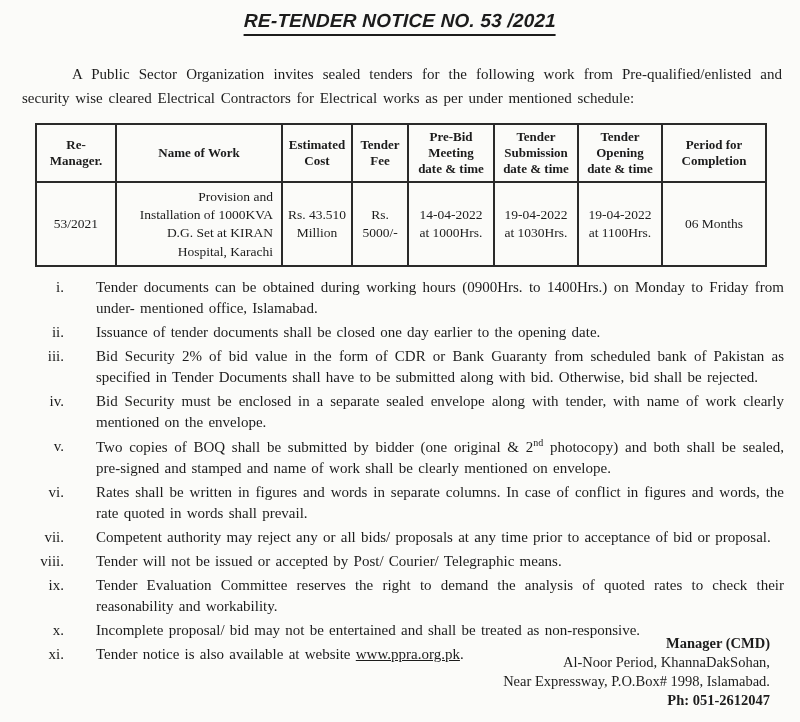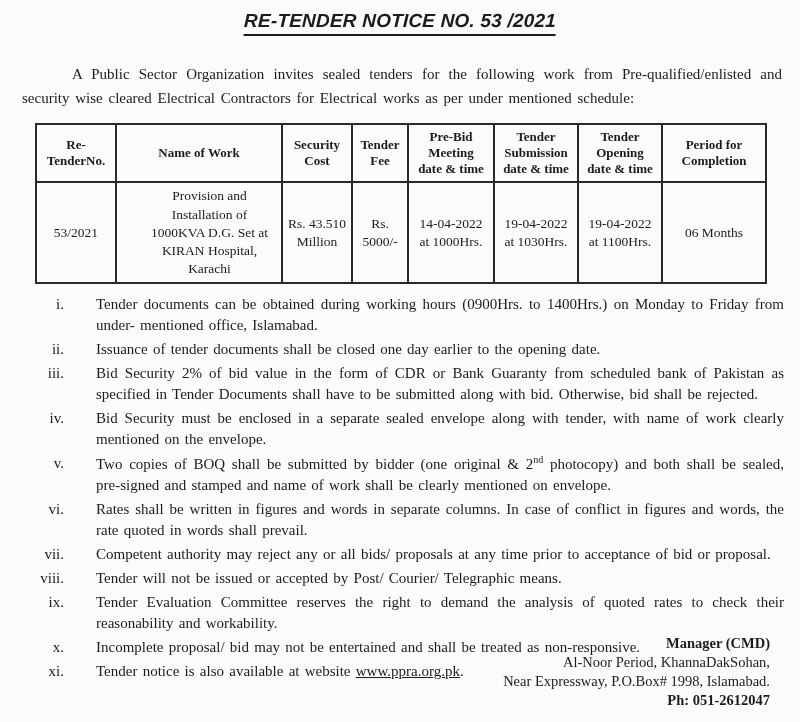--- a/index.html
+++ b/index.html
@@ -53,22 +53,22 @@
     font-size: 13px;
     line-height: 1.25;
     height: 52px;
   }
   table.schedule td {
     font-size: 13.5px;
     line-height: 1.35;
     height: 84px;
   }
   table.schedule td.name-cell {
-    text-align: center;
-    padding-left: 29px;
+    text-align: right;
+    padding-left: 20px;
     padding-right: 8px;
   }
   .col-1 { width: 80px; }
   .col-2 { width: 166px; }
   .col-3 { width: 70px; }
   .col-4 { width: 56px; }
   .col-5 { width: 86px; }
   .col-6 { width: 84px; }
   .col-7 { width: 84px; }
   .col-8 { width: 104px; }
@@ -128,23 +128,23 @@
         <col class="col-3">
         <col class="col-4">
       <col class="col-5">
         <col class="col-6">
         <col class="col-7">
         <col class="col-8">
     </colgroup>
     <thead>
       <tr>
         <th>Re-
-TenderNo.</th>
+Manager.</th>
         <th>Name of Work</th>
-        <th>Security
+        <th>Estimated
 Cost</th>
         <th>Tender
 Fee</th>
         <th>Pre-Bid
 Meeting
 date &amp; time</th>
         <th>Tender
 Submission
 date &amp; time</th>
         <th>Tender

